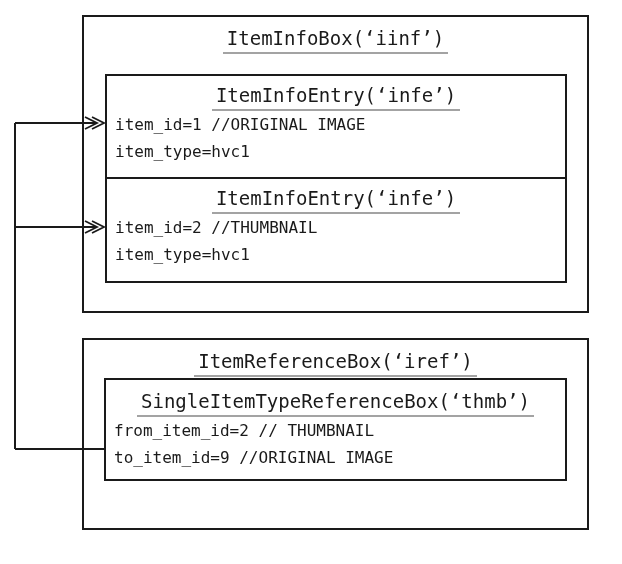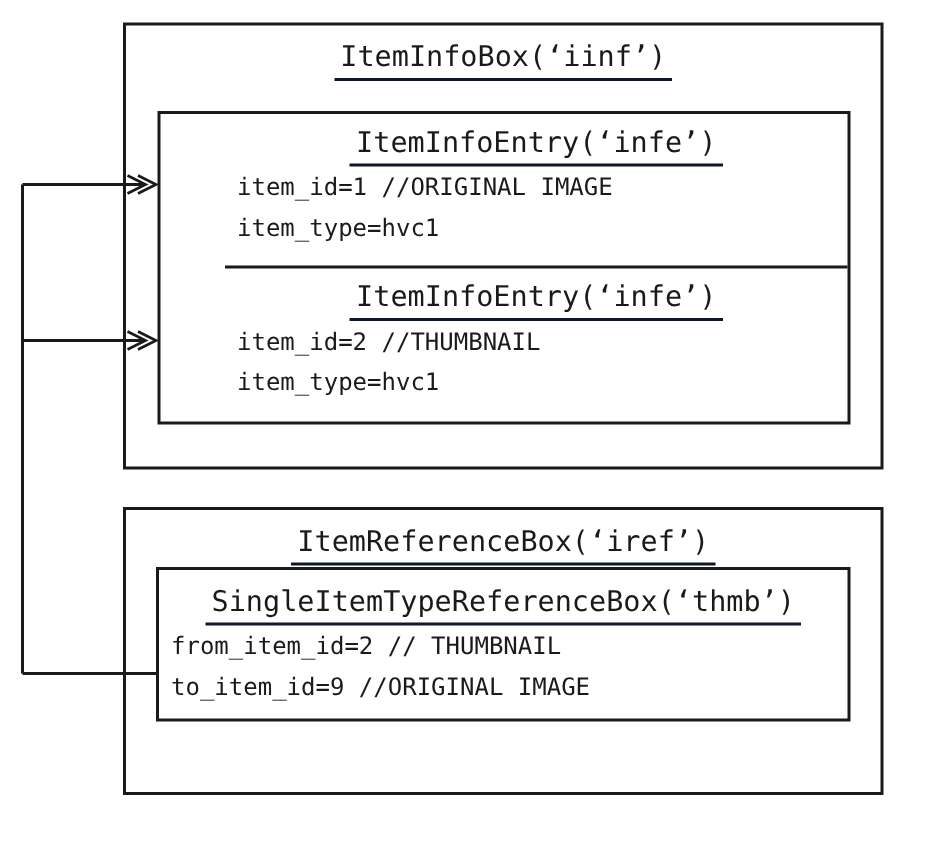--- a/index.html
+++ b/index.html
@@ -24,27 +24,26 @@
   }
   .box-title {
     text-align: center;
     font-size: 19px;
     line-height: 26px;
     margin-top: 8px;
     white-space: nowrap;
   }
   .u {
     display: inline-block;
-    border-bottom: 2px solid #0f172a;
+    border-bottom: 2px solid #a3a3a3;
     padding: 0 4px 1px 4px;
   }
   .entry {
     box-sizing: border-box;
     padding-top: 6px;
-    margin-left: 43px;
   }
   .entry-title {
     text-align: center;
     font-size: 19px;
     line-height: 26px;
     white-space: nowrap;
   }
   .code-line {
     font-size: 16px;
     line-height: 27px;

